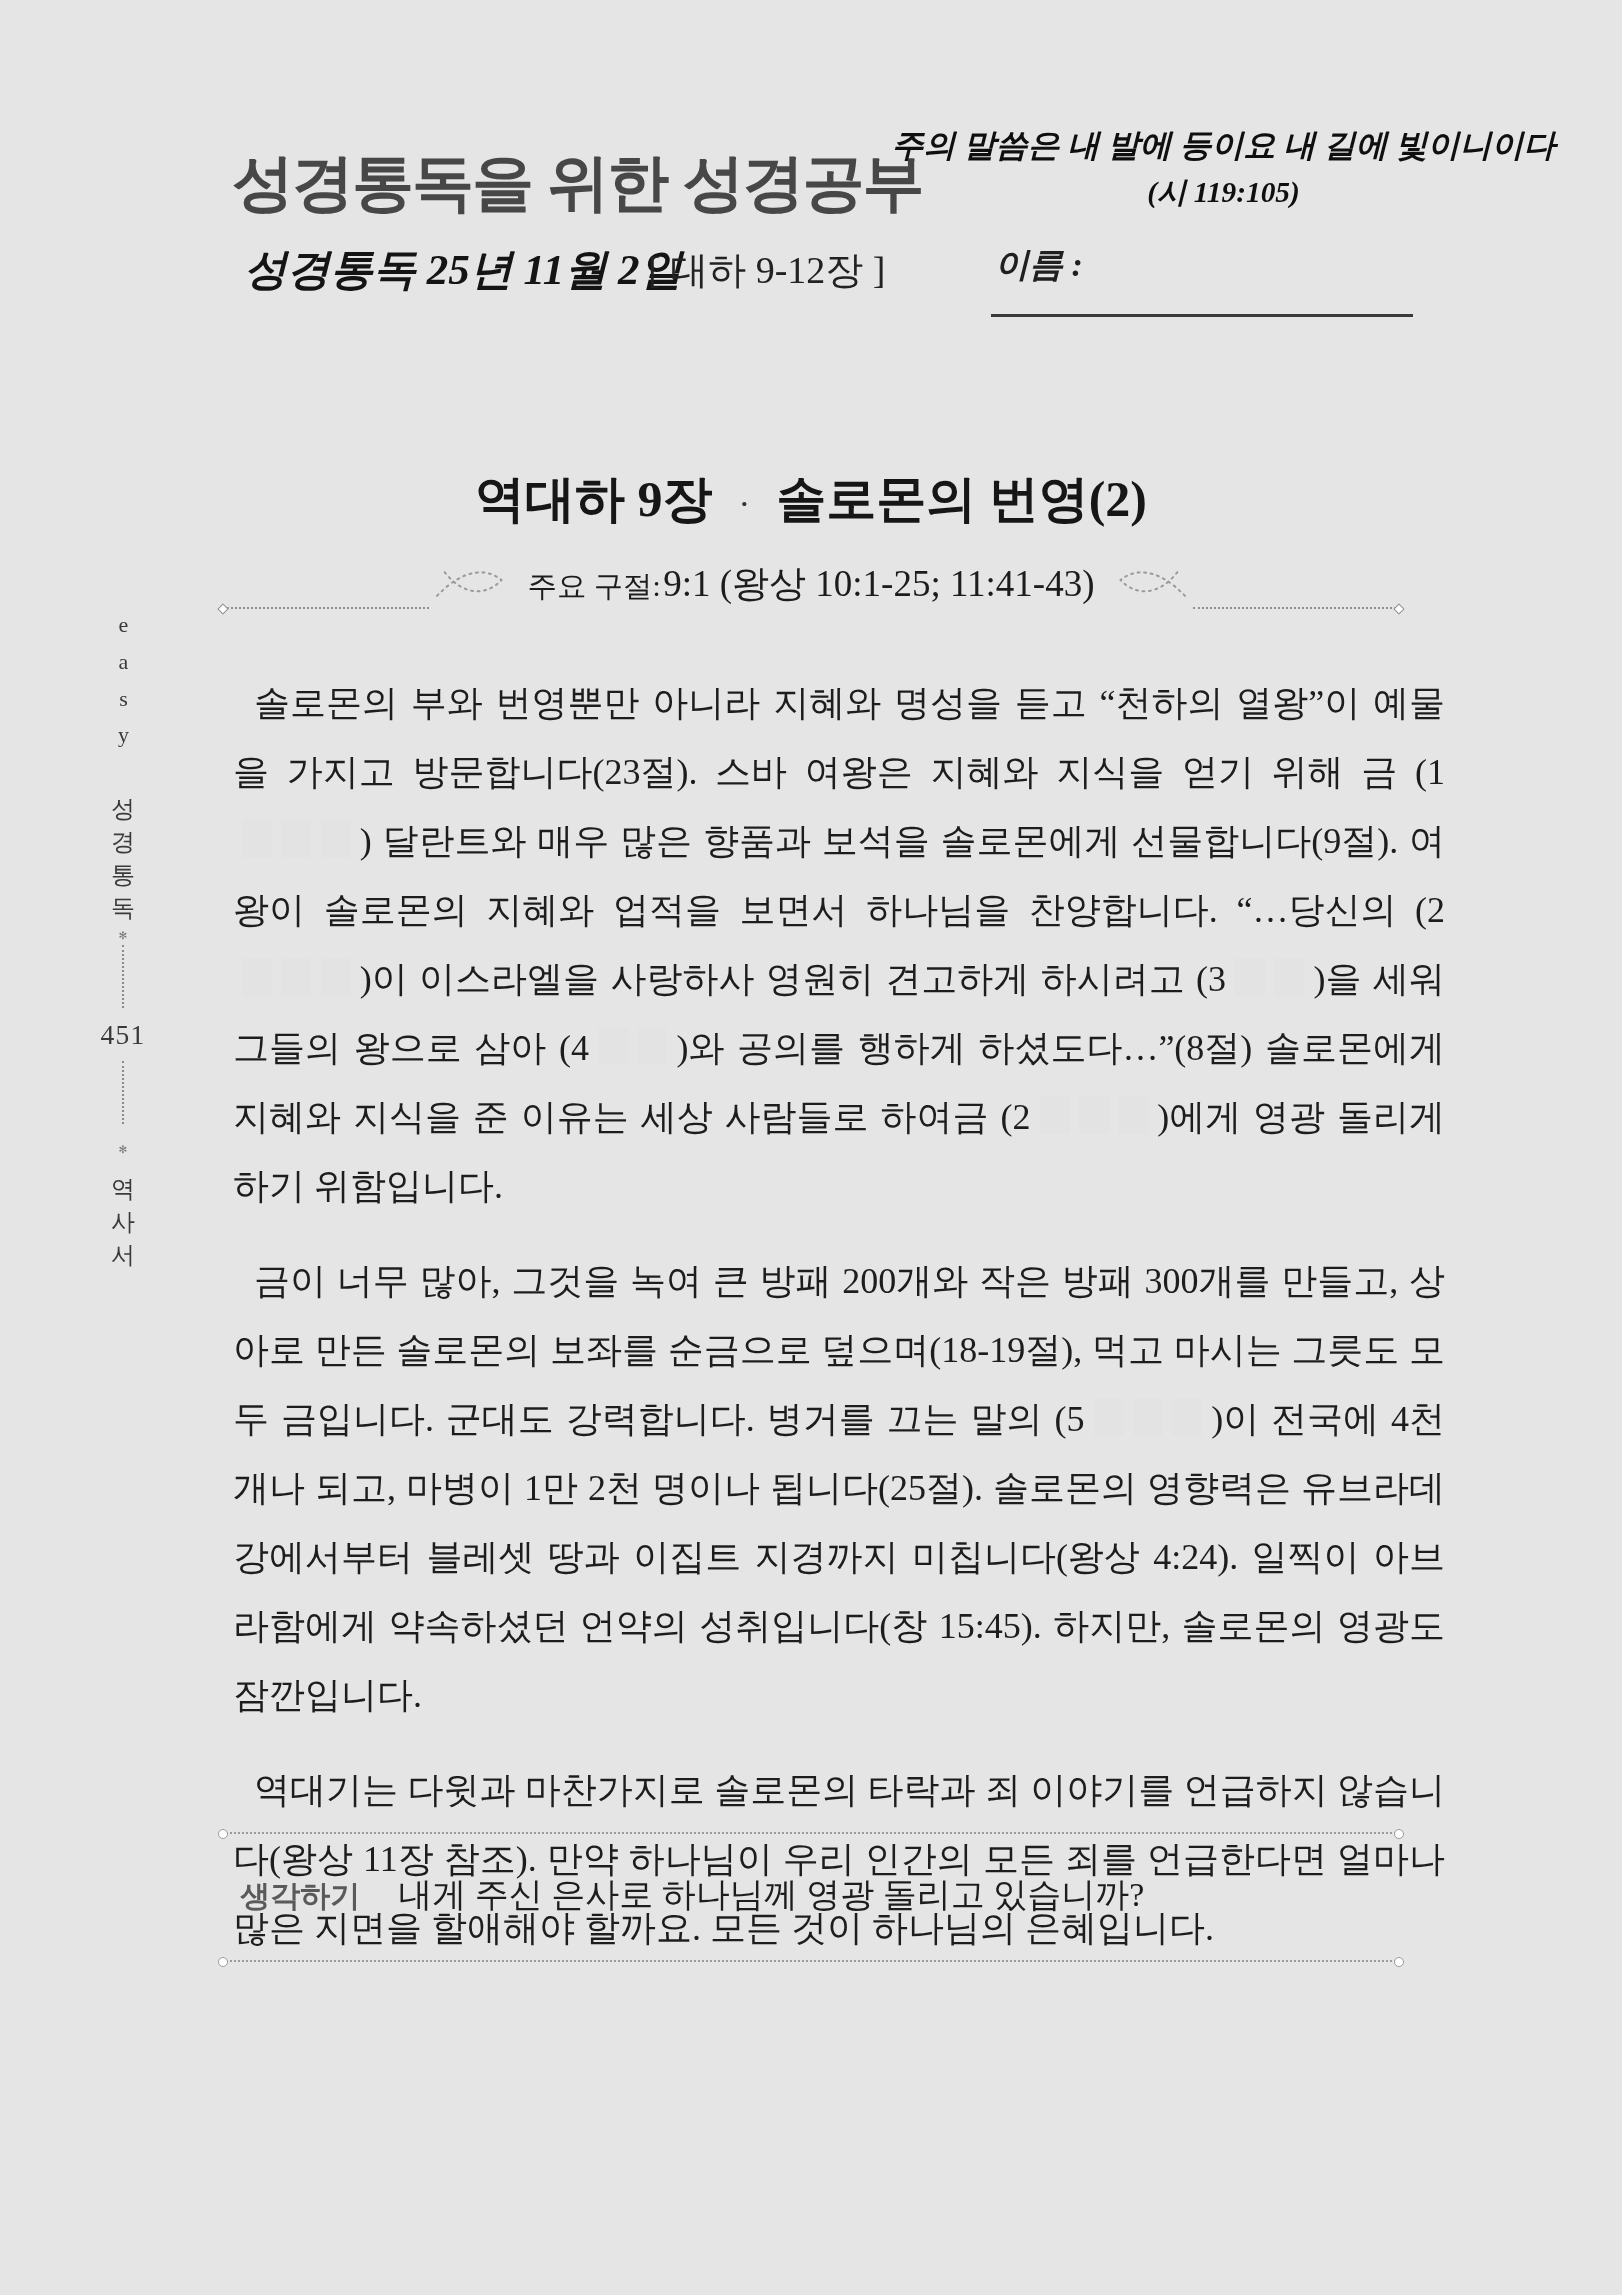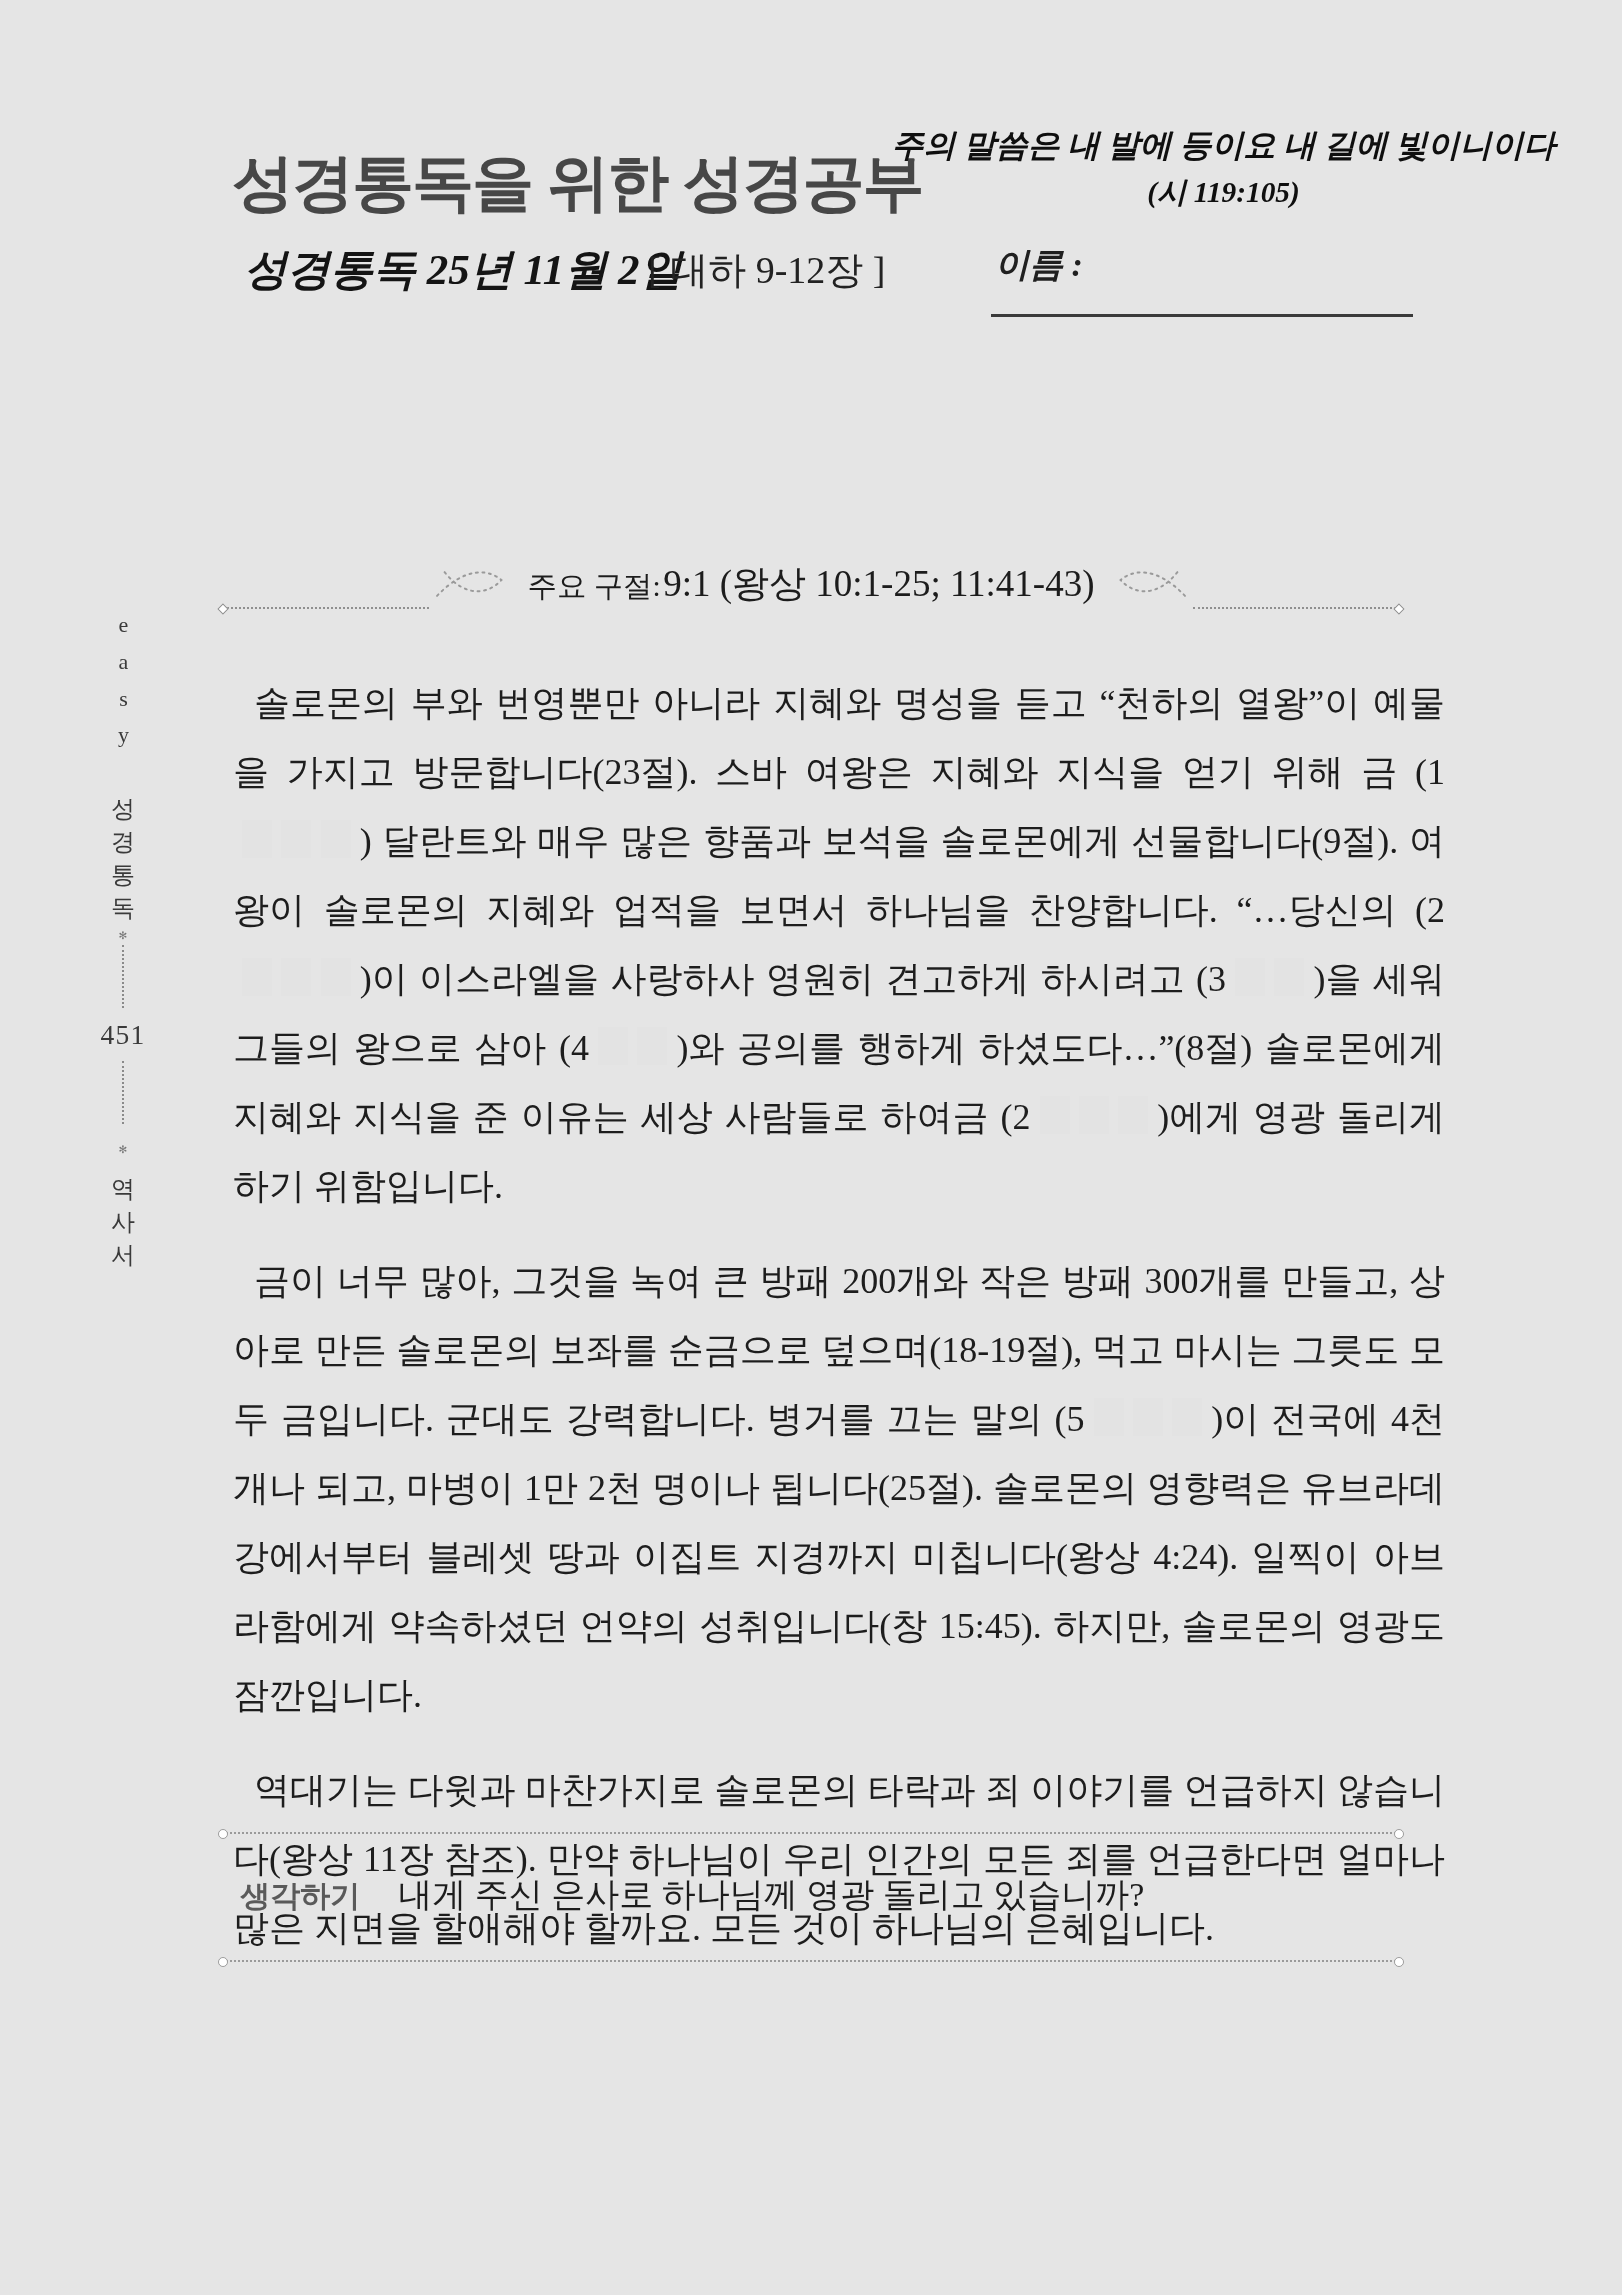--- a/index.html
+++ b/index.html
@@ -91,20 +91,23 @@
     <div class="v-txt sb-easy">easy</div>
     <div class="v-txt sb-series">성경통독</div>
     <div class="sb-orn">✻</div>
     <div class="sb-dots"></div>
     <div class="sb-num">451</div>
     <div class="sb-dots"></div>
     <div class="sb-orn">✻</div>
     <div class="v-txt sb-section">역사서</div>
   </aside>
 
+  <h1 class="lesson-title">
+    <span>역대하 9장</span><span class="sep">·</span><span>솔로몬의 번영(2)</span>
+  </h1>
 
   <div class="keyline">
     <div class="kl-dots left"></div>
     <svg class="kl-loop" viewBox="0 0 120 70">
       <path d="M6 50 C50 4, 86 10, 104 26 C86 46, 50 56, 16 12" fill="none" stroke="#9a9a9a" stroke-width="3" stroke-dasharray="3 7" stroke-linecap="round"></path>
     </svg>
     <div class="kl-text">
       <span class="kl-label">주요 구절:</span>
       <span class="kl-ref">9:1 (왕상 10:1-25; 11:41-43)</span>
     </div>

